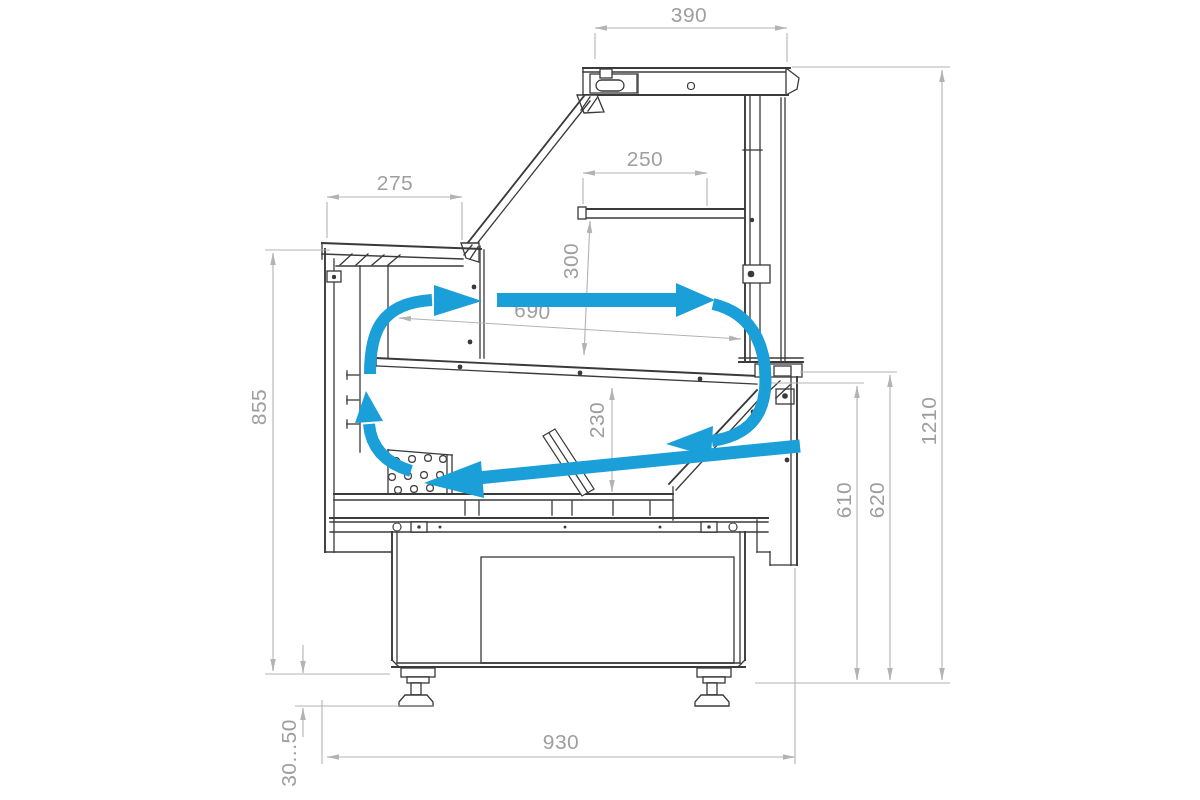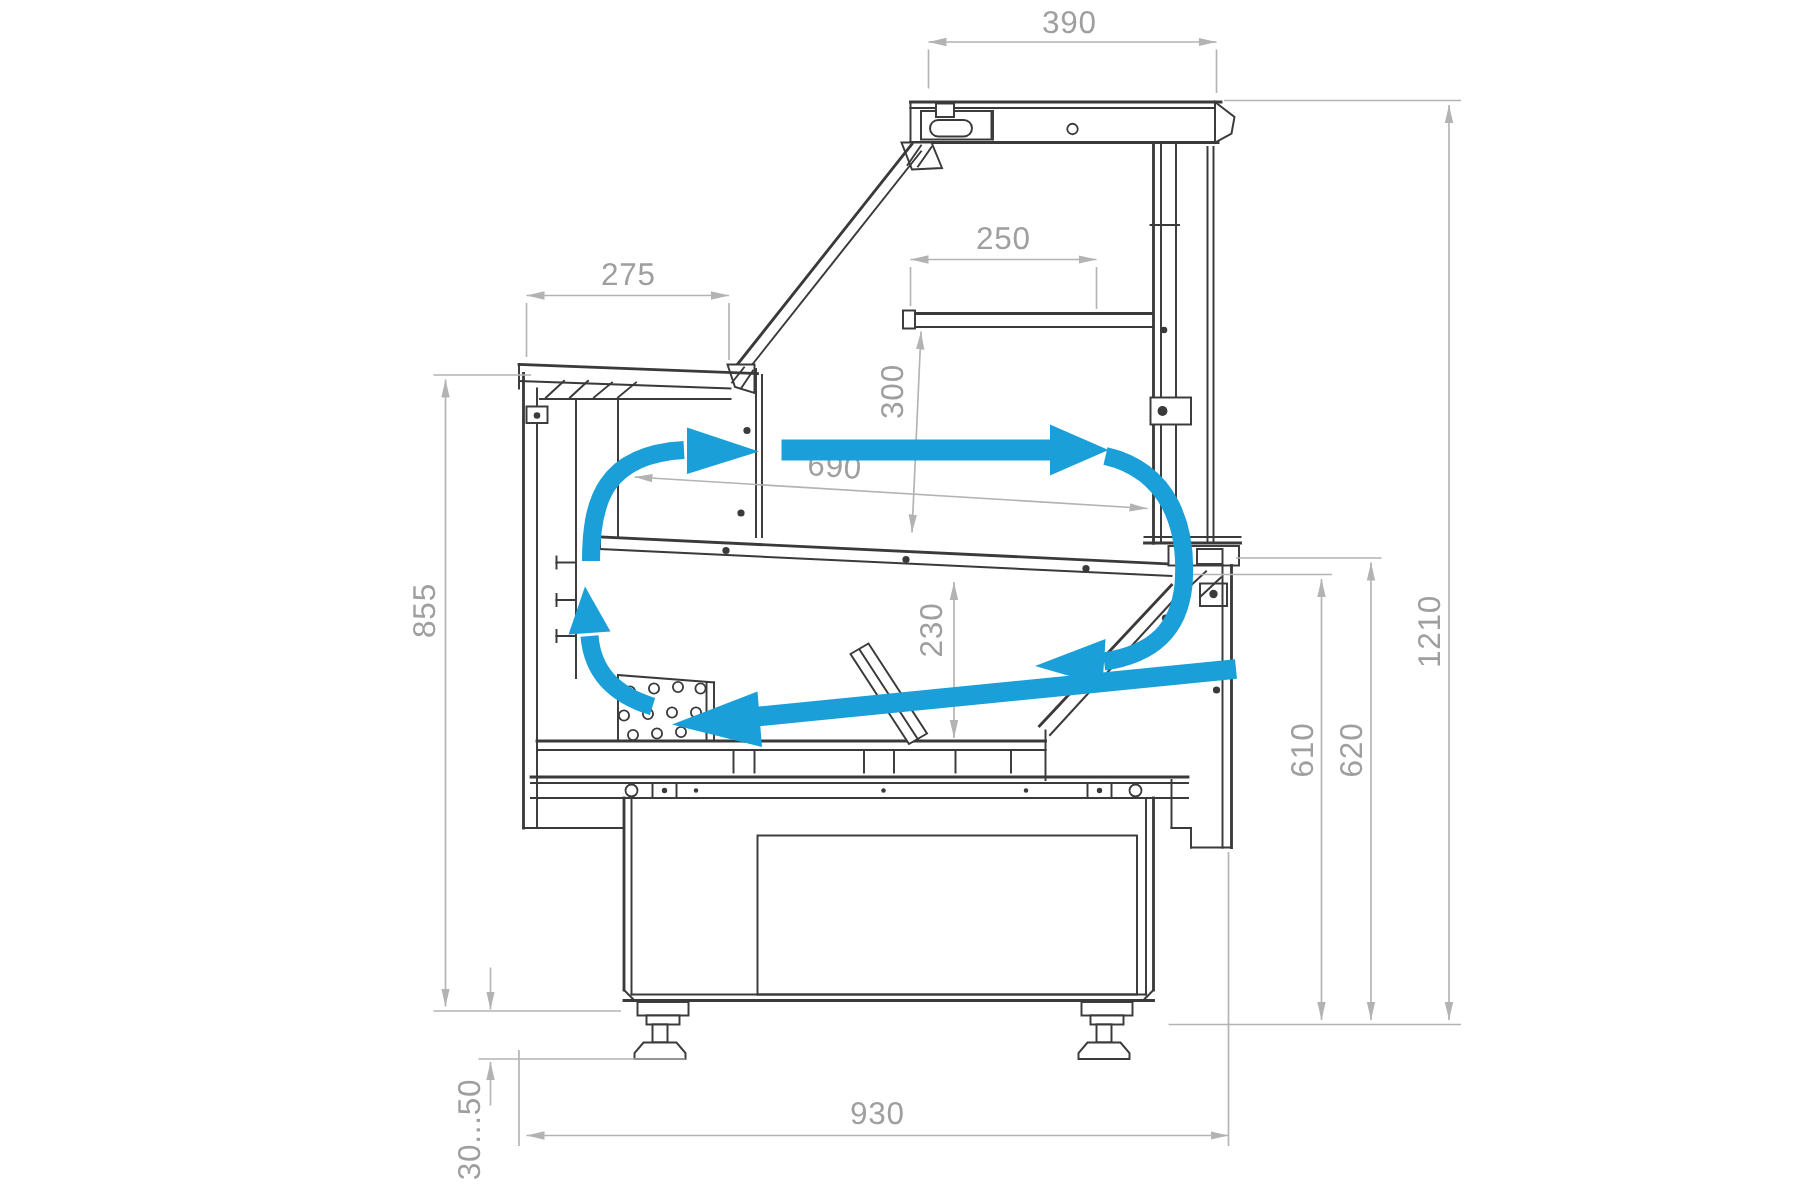--- a/index.html
+++ b/index.html
@@ -3,21 +3,21 @@
 <meta charset="utf-8">
 <style>
   :root{
     --background:#ffffff;
     --structure-line:#3a3a3a;
     --dimension-line:#b3b3b3;
     --dimension-text:#9f9f9f;
     --airflow:#1b9fd9;
   }
   html,body{margin:0;padding:0;background:var(--background);}
-  .stage{width:972px;height:800px;position:relative;background:var(--background);overflow:hidden;margin-left:24px;}
+  .stage{width:972px;height:800px;position:relative;background:var(--background);overflow:hidden;}
   svg{display:block;}
   .s{stroke:var(--structure-line);stroke-width:1.3;fill:none;stroke-linecap:square;}
   .s2{stroke-width:1.9;}
   .sf{fill:#ffffff;stroke:var(--structure-line);stroke-width:1.3;}
   .dot{fill:var(--structure-line);stroke:none;}
   .hole{fill:#ffffff;stroke:var(--structure-line);stroke-width:1.2;}
   .d{stroke:var(--dimension-line);stroke-width:1.1;fill:none;}
   .dt{fill:var(--dimension-text);font-family:"Liberation Sans",sans-serif;font-size:21px;letter-spacing:0.5px;}
   .afs{stroke:var(--airflow);fill:none;stroke-linecap:butt;}
   .afh{fill:var(--airflow);stroke:none;}

